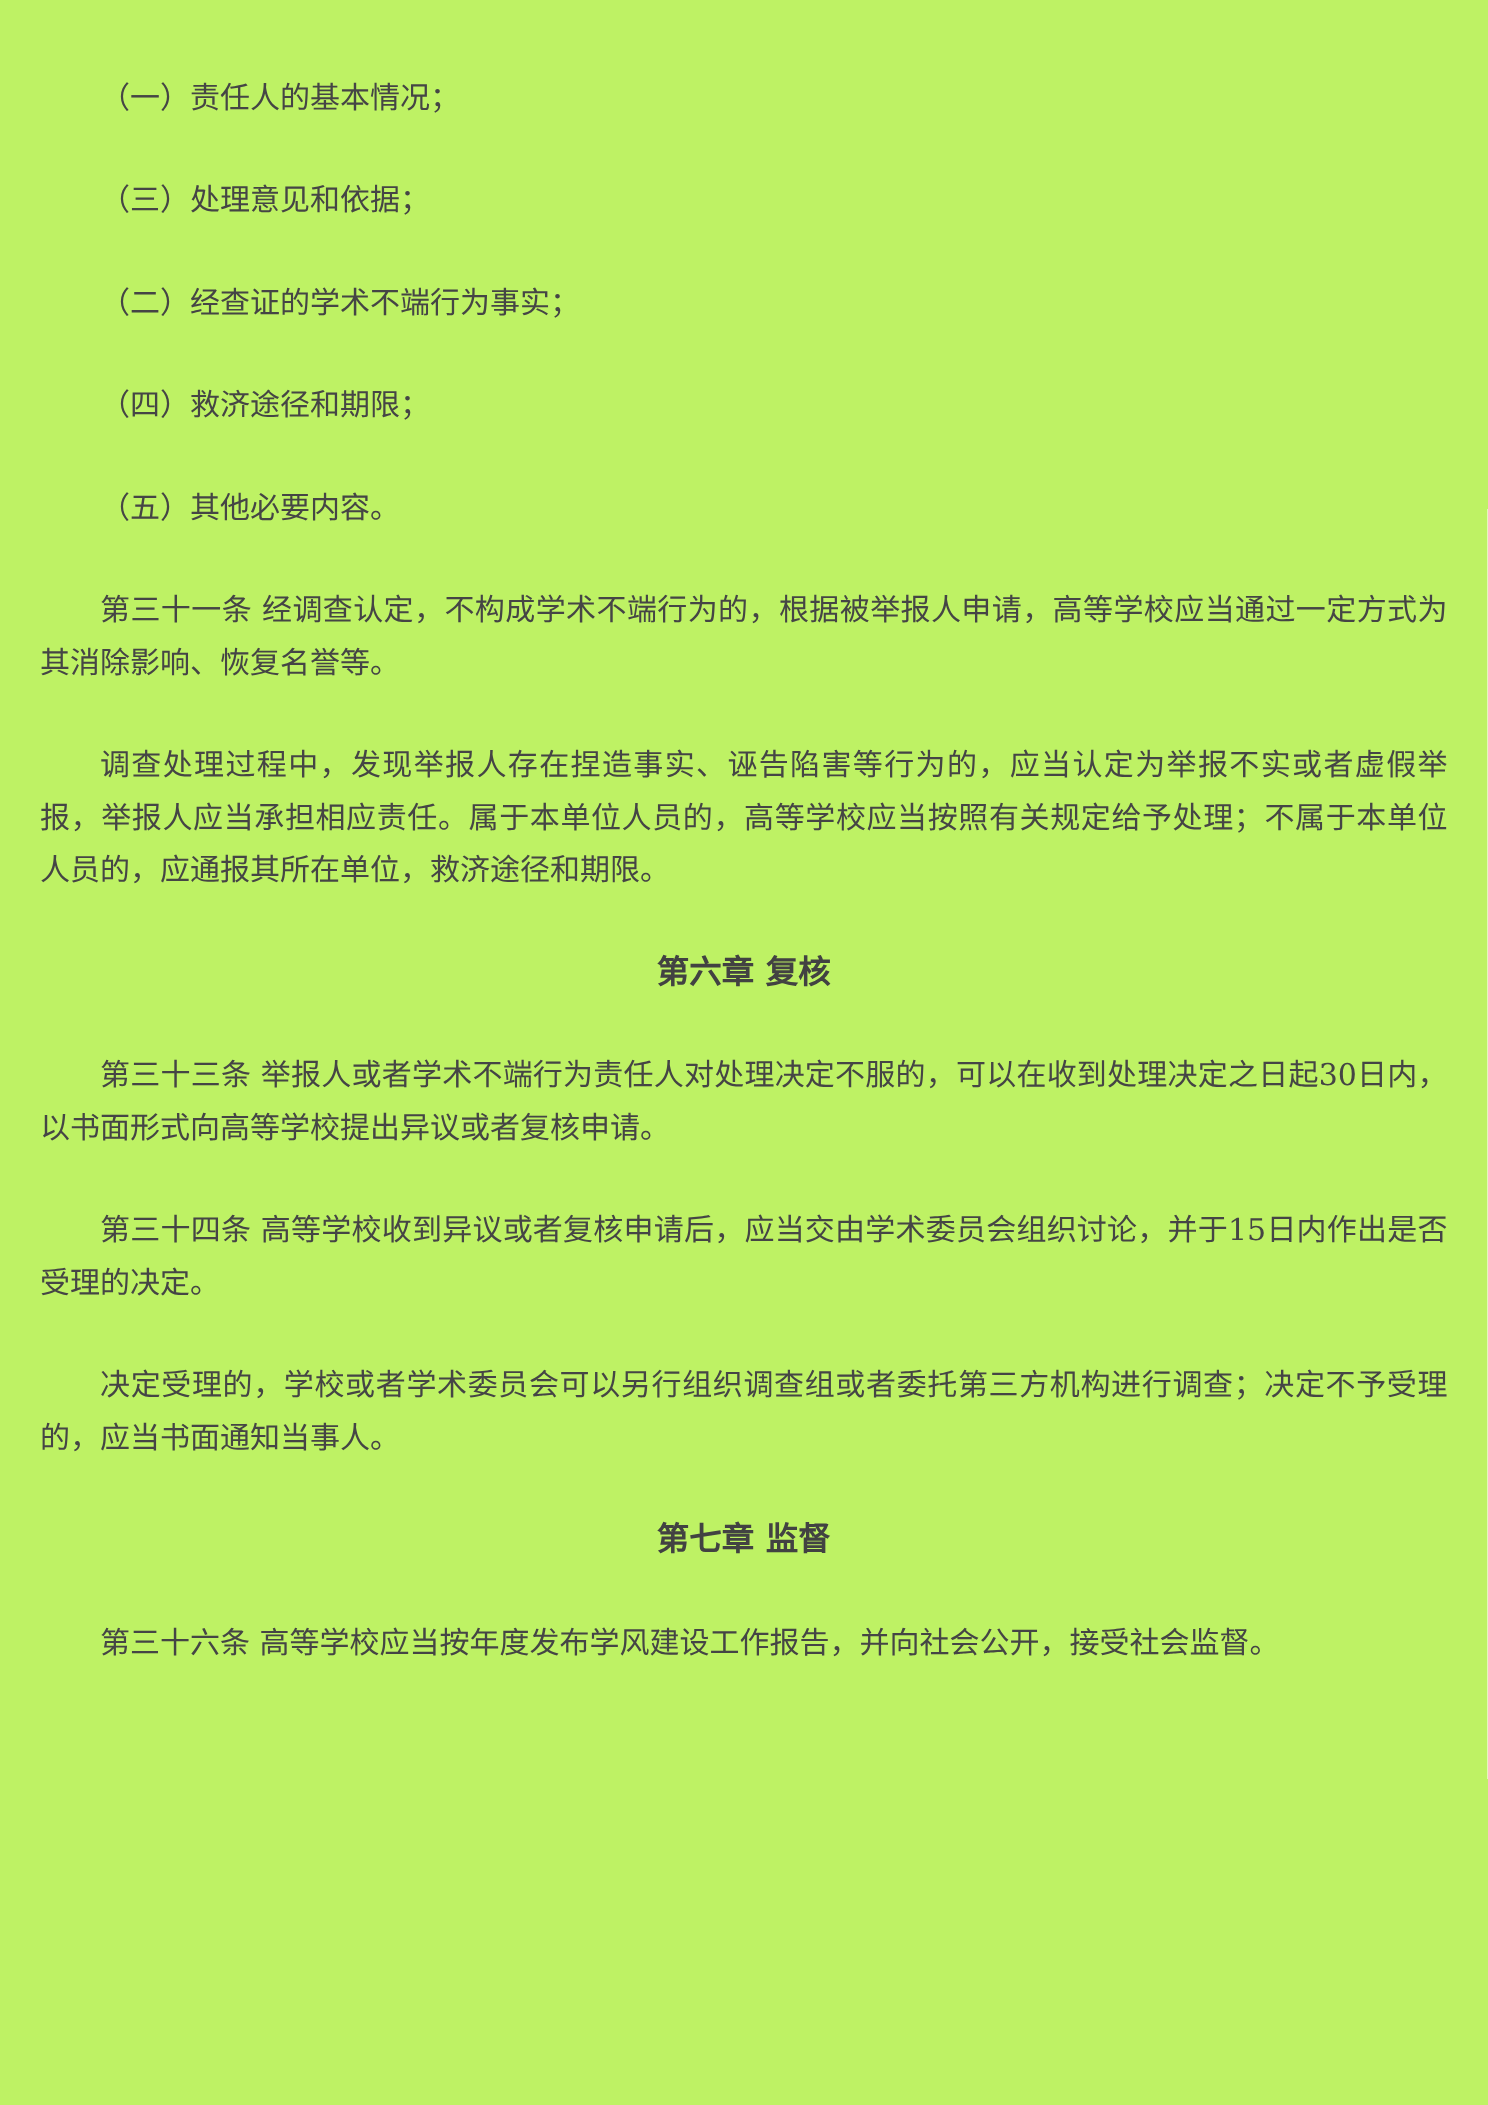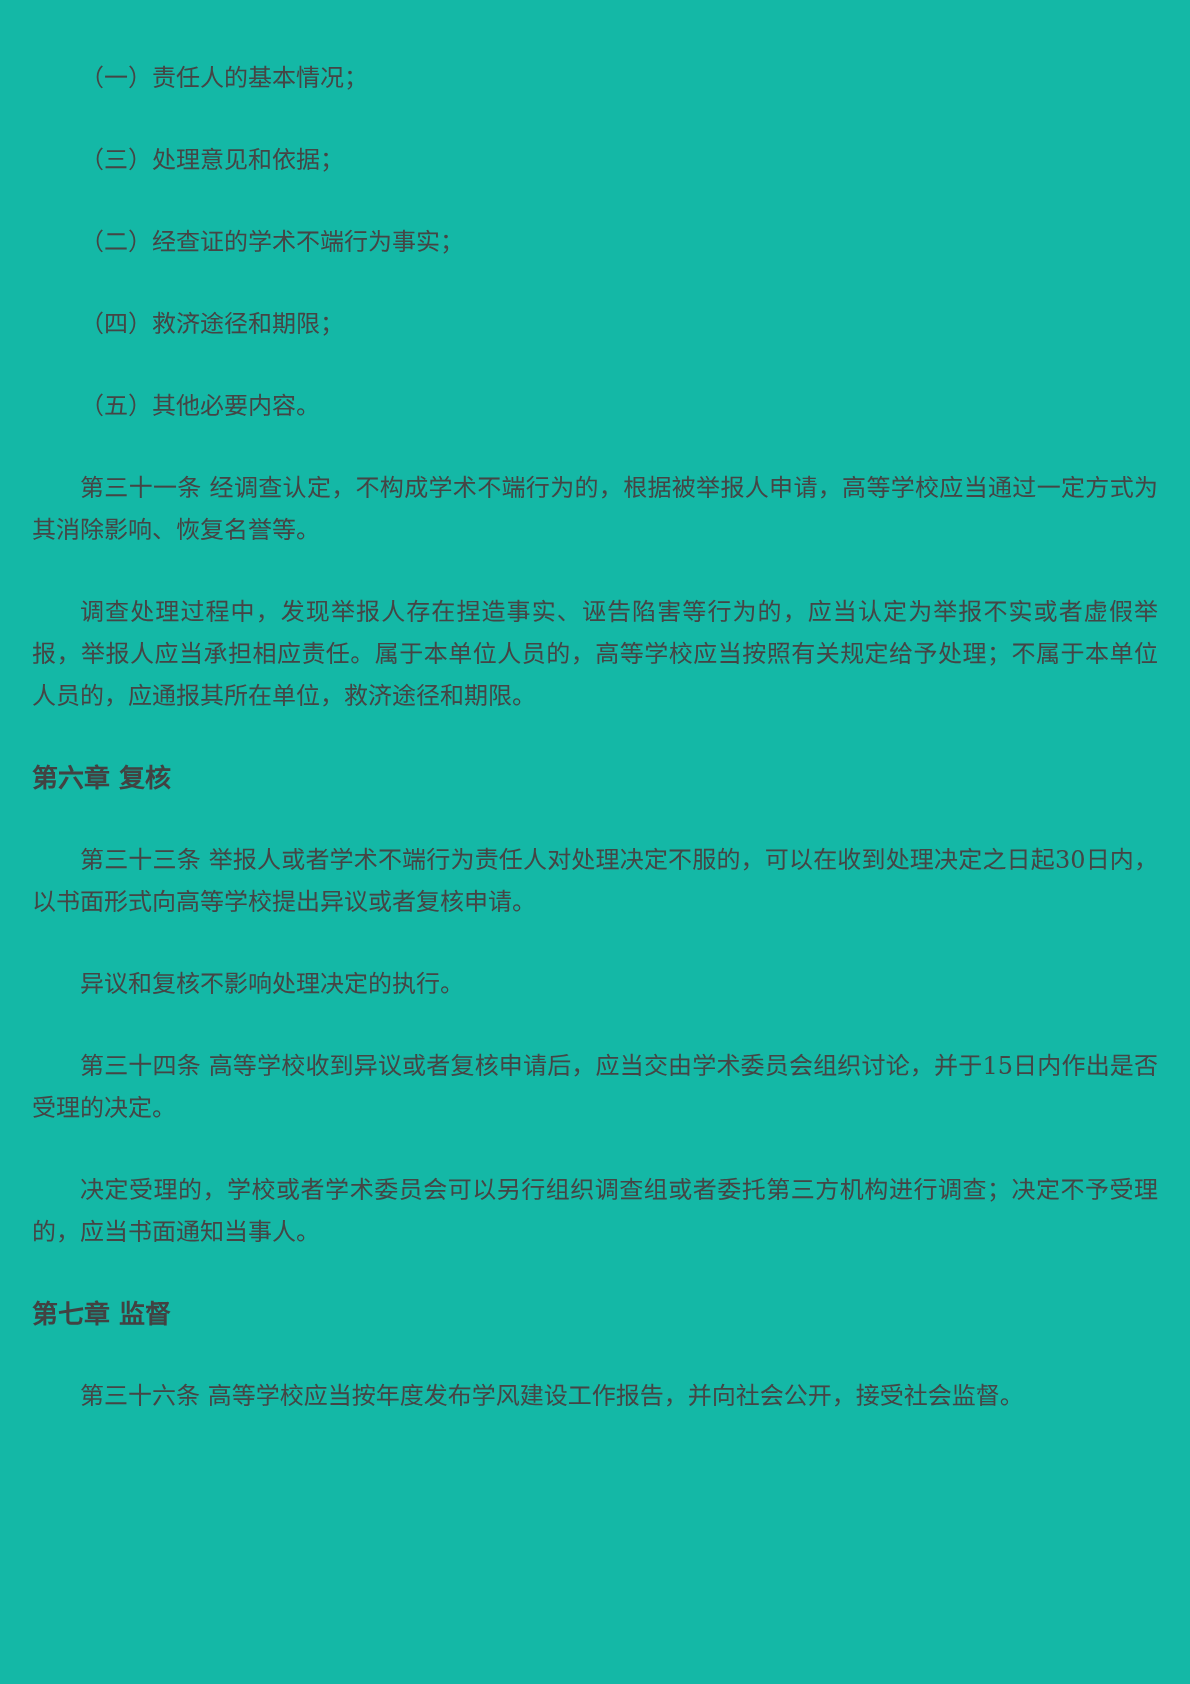--- a/index.html
+++ b/index.html
@@ -6,54 +6,54 @@
     margin: 0;
     padding: 0;
     background: #ffffff;
   }
   .doc-page {
     width: 1190px;
     height: 1684px;
     box-sizing: border-box;
     padding: 57px 32px 10px 32px;
     overflow: hidden;
-    background: #14b8a6;
+    background: #bef264;
     font-family: "DejaVu Serif", "Liberation Serif", serif;
     font-size: 24px;
     line-height: 42px;
     color: #454545;
     text-align: justify;
   }
   .doc-para {
     margin: 0 0 40px 0;
     text-indent: 2em;
   }
   .doc-para.last {
     margin-bottom: 12px;
   }
   .chapter-heading {
     margin: 0 0 40px 0;
     font-size: 26px;
     line-height: 42px;
     font-weight: 700;
+    text-align: center;
     text-indent: 0;
     color: #424242;
   }
 </style>
 </head>
 <body>
 
 <div class="doc-page">
   <p class="doc-para">（一）责任人的基本情况；</p>
   <p class="doc-para">（三）处理意见和依据；</p>
   <p class="doc-para">（二）经查证的学术不端行为事实；</p>
   <p class="doc-para">（四）救济途径和期限；</p>
   <p class="doc-para">（五）其他必要内容。</p>
   <p class="doc-para">第三十一条 经调查认定，不构成学术不端行为的，根据被举报人申请，高等学校应当通过一定方式为其消除影响、恢复名誉等。</p>
   <p class="doc-para">调查处理过程中，发现举报人存在捏造事实、诬告陷害等行为的，应当认定为举报不实或者虚假举报，举报人应当承担相应责任。属于本单位人员的，高等学校应当按照有关规定给予处理；不属于本单位人员的，应通报其所在单位，救济途径和期限。</p>
   <h2 class="chapter-heading">第六章 复核</h2>
   <p class="doc-para">第三十三条 举报人或者学术不端行为责任人对处理决定不服的，可以在收到处理决定之日起30日内，以书面形式向高等学校提出异议或者复核申请。</p>
-  <p class="doc-para">异议和复核不影响处理决定的执行。</p>
   <p class="doc-para">第三十四条 高等学校收到异议或者复核申请后，应当交由学术委员会组织讨论，并于15日内作出是否受理的决定。</p>
   <p class="doc-para">决定受理的，学校或者学术委员会可以另行组织调查组或者委托第三方机构进行调查；决定不予受理的，应当书面通知当事人。</p>
   <h2 class="chapter-heading">第七章 监督</h2>
   <p class="doc-para last">第三十六条 高等学校应当按年度发布学风建设工作报告，并向社会公开，接受社会监督。</p>
 </div>
 
 </body></html>

